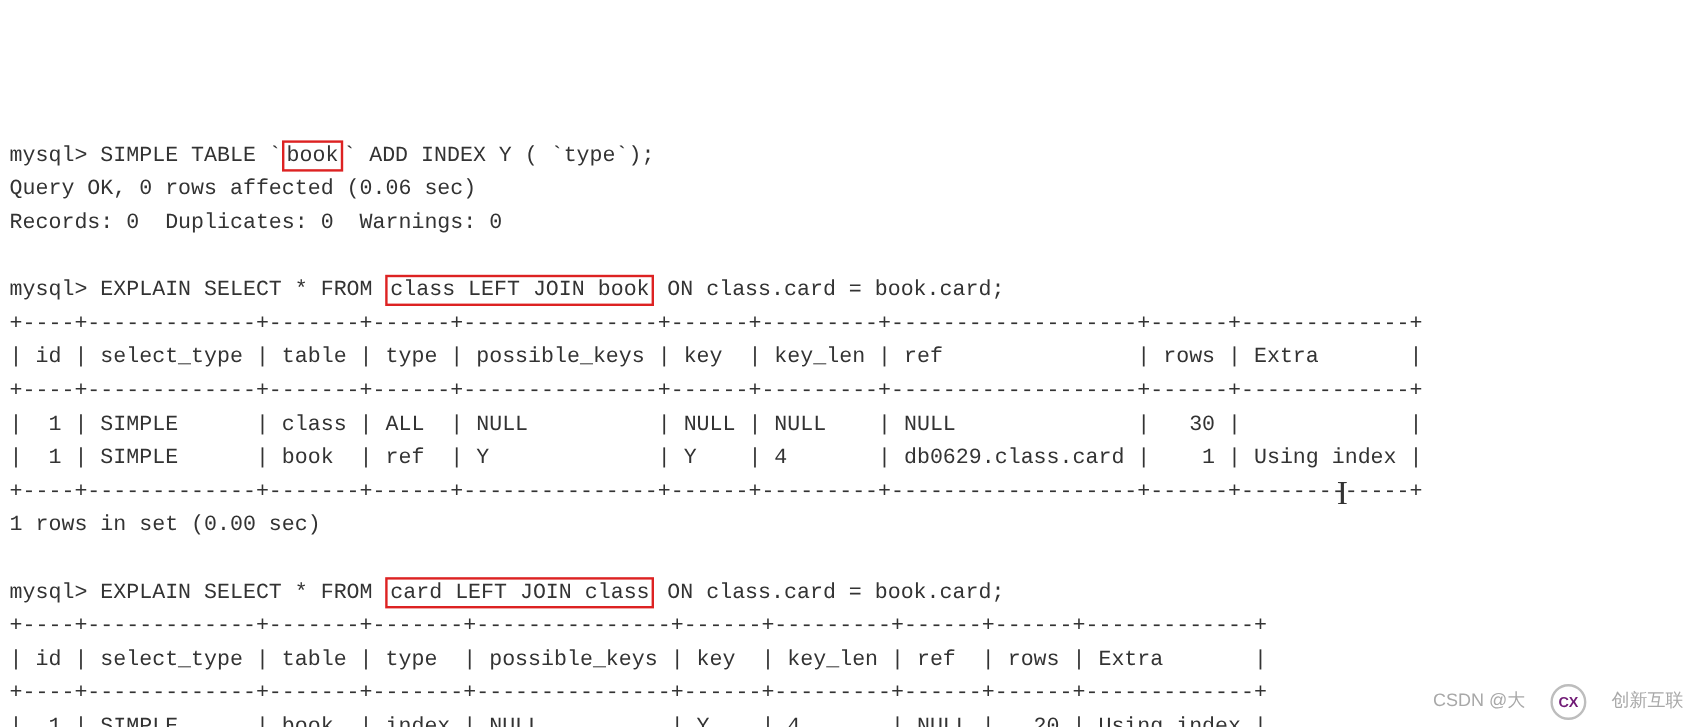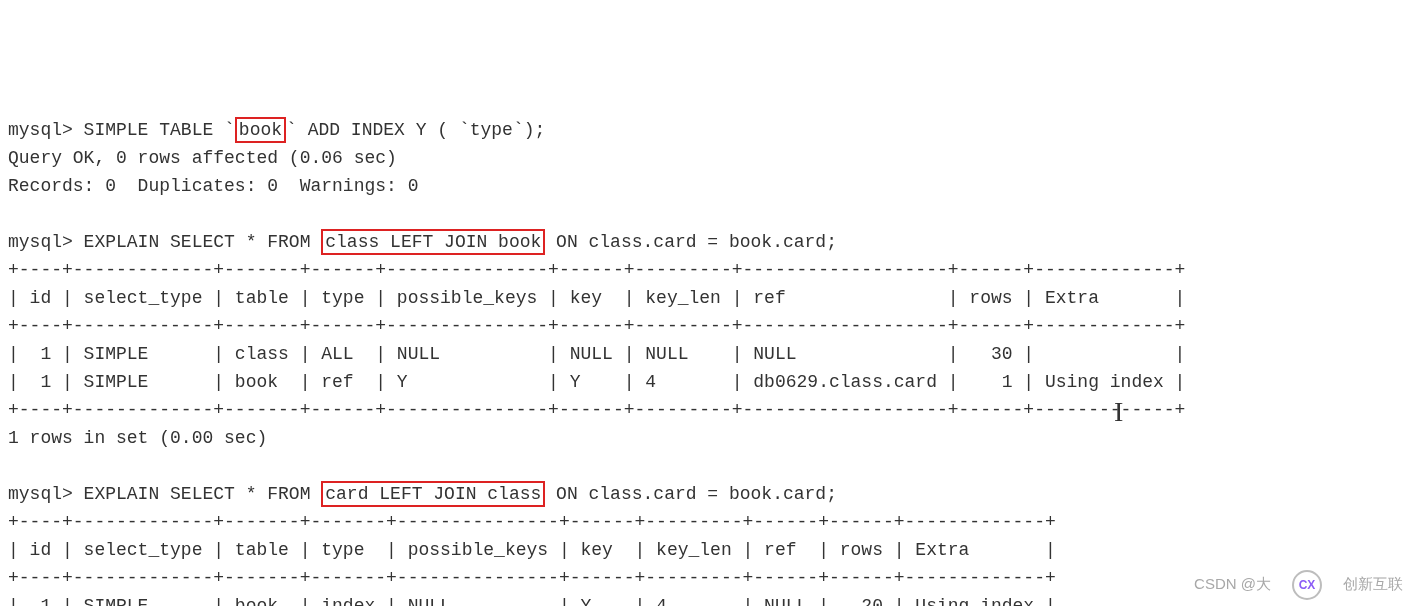--- a/index.html
+++ b/index.html
@@ -39,21 +39,21 @@
     font-family:sans-serif;
     font-size:15px;
     color:#a8a8a8;
     display:flex;
     align-items:flex-start;
     gap:21px;
   }
   .watermark .logo{
     width:26px;height:26px;border:2px solid #bdbdbd;border-radius:50%;
     display:flex;align-items:center;justify-content:center;
-    font-weight:bold;font-size:12px;color:#8b5cf6;
+    font-weight:bold;font-size:12px;color:#701a75;
   }
 </style>
 </head>
 <body>
 
 
 
 <span><span>mysql&gt;</span><span> SIMPLE TABLE `</span><span class="hl">book</span><span>` ADD INDEX Y ( `type`);</span>
 <span>Query OK, 0 rows affected (0.06 sec)</span>
 <span>Records: 0  Duplicates: 0  Warnings: 0</span>

